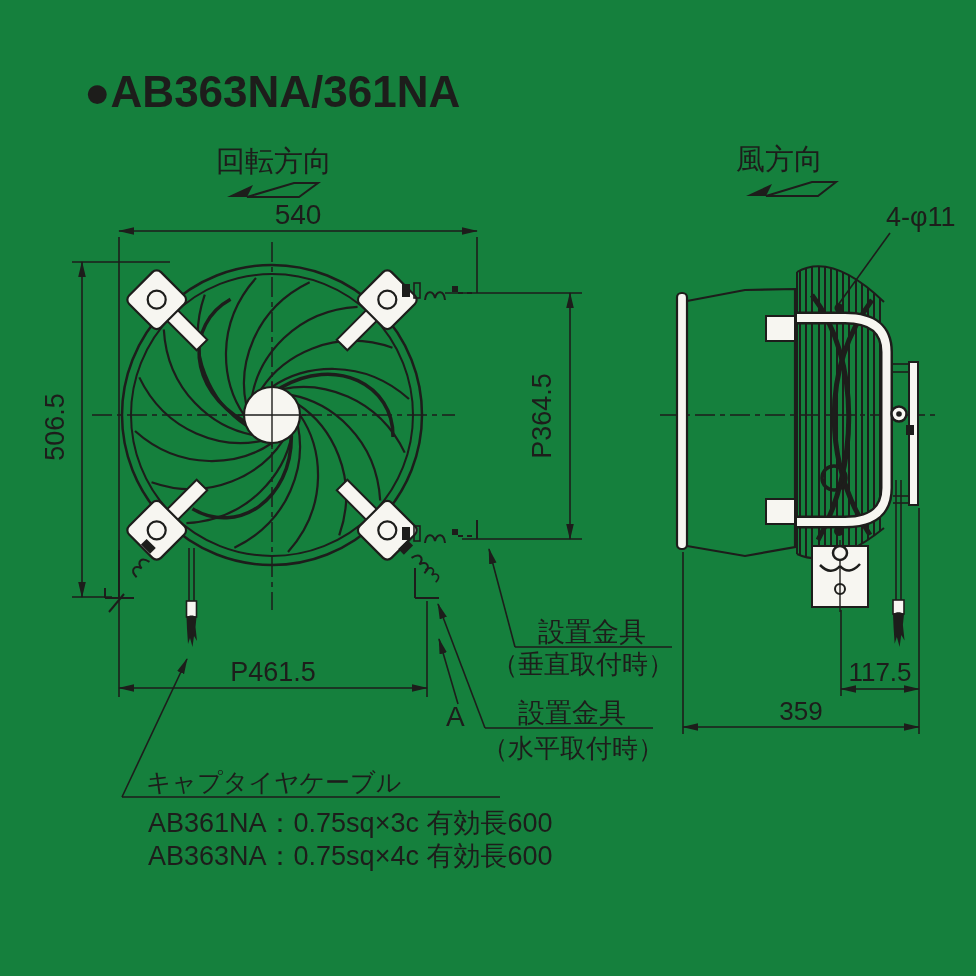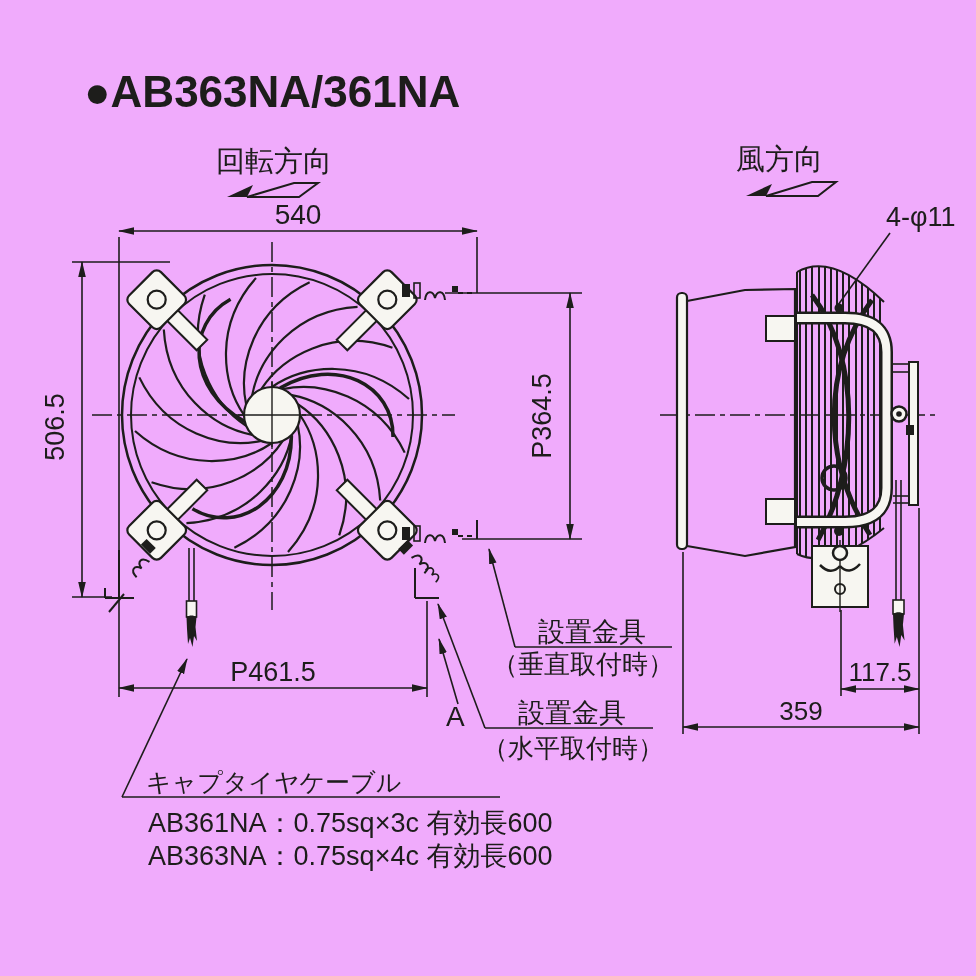--- a/index.html
+++ b/index.html
@@ -2,21 +2,21 @@
 <html><head>
 <meta charset="utf-8">
 <style>
   html,body{margin:0;padding:0;}
   body{
     width:976px;height:976px;
     background:#f7f6f1;
     font-family:"Liberation Sans", sans-serif;
     overflow:hidden;
   }
-  .page{position:relative;width:976px;height:976px;background:#f0abfc;}
+  .page{position:relative;width:976px;height:976px;background:#15803d;}
   svg{display:block;}
   svg text{
     font-family:"Liberation Sans", sans-serif;
     fill:#1d1d1b;
   }
   .ttl{font-size:44px;font-weight:bold;}
   .t29{font-size:29px;}
   .t28{font-size:28px;}
   .t27{font-size:27px;}
   .t26{font-size:26px;}

